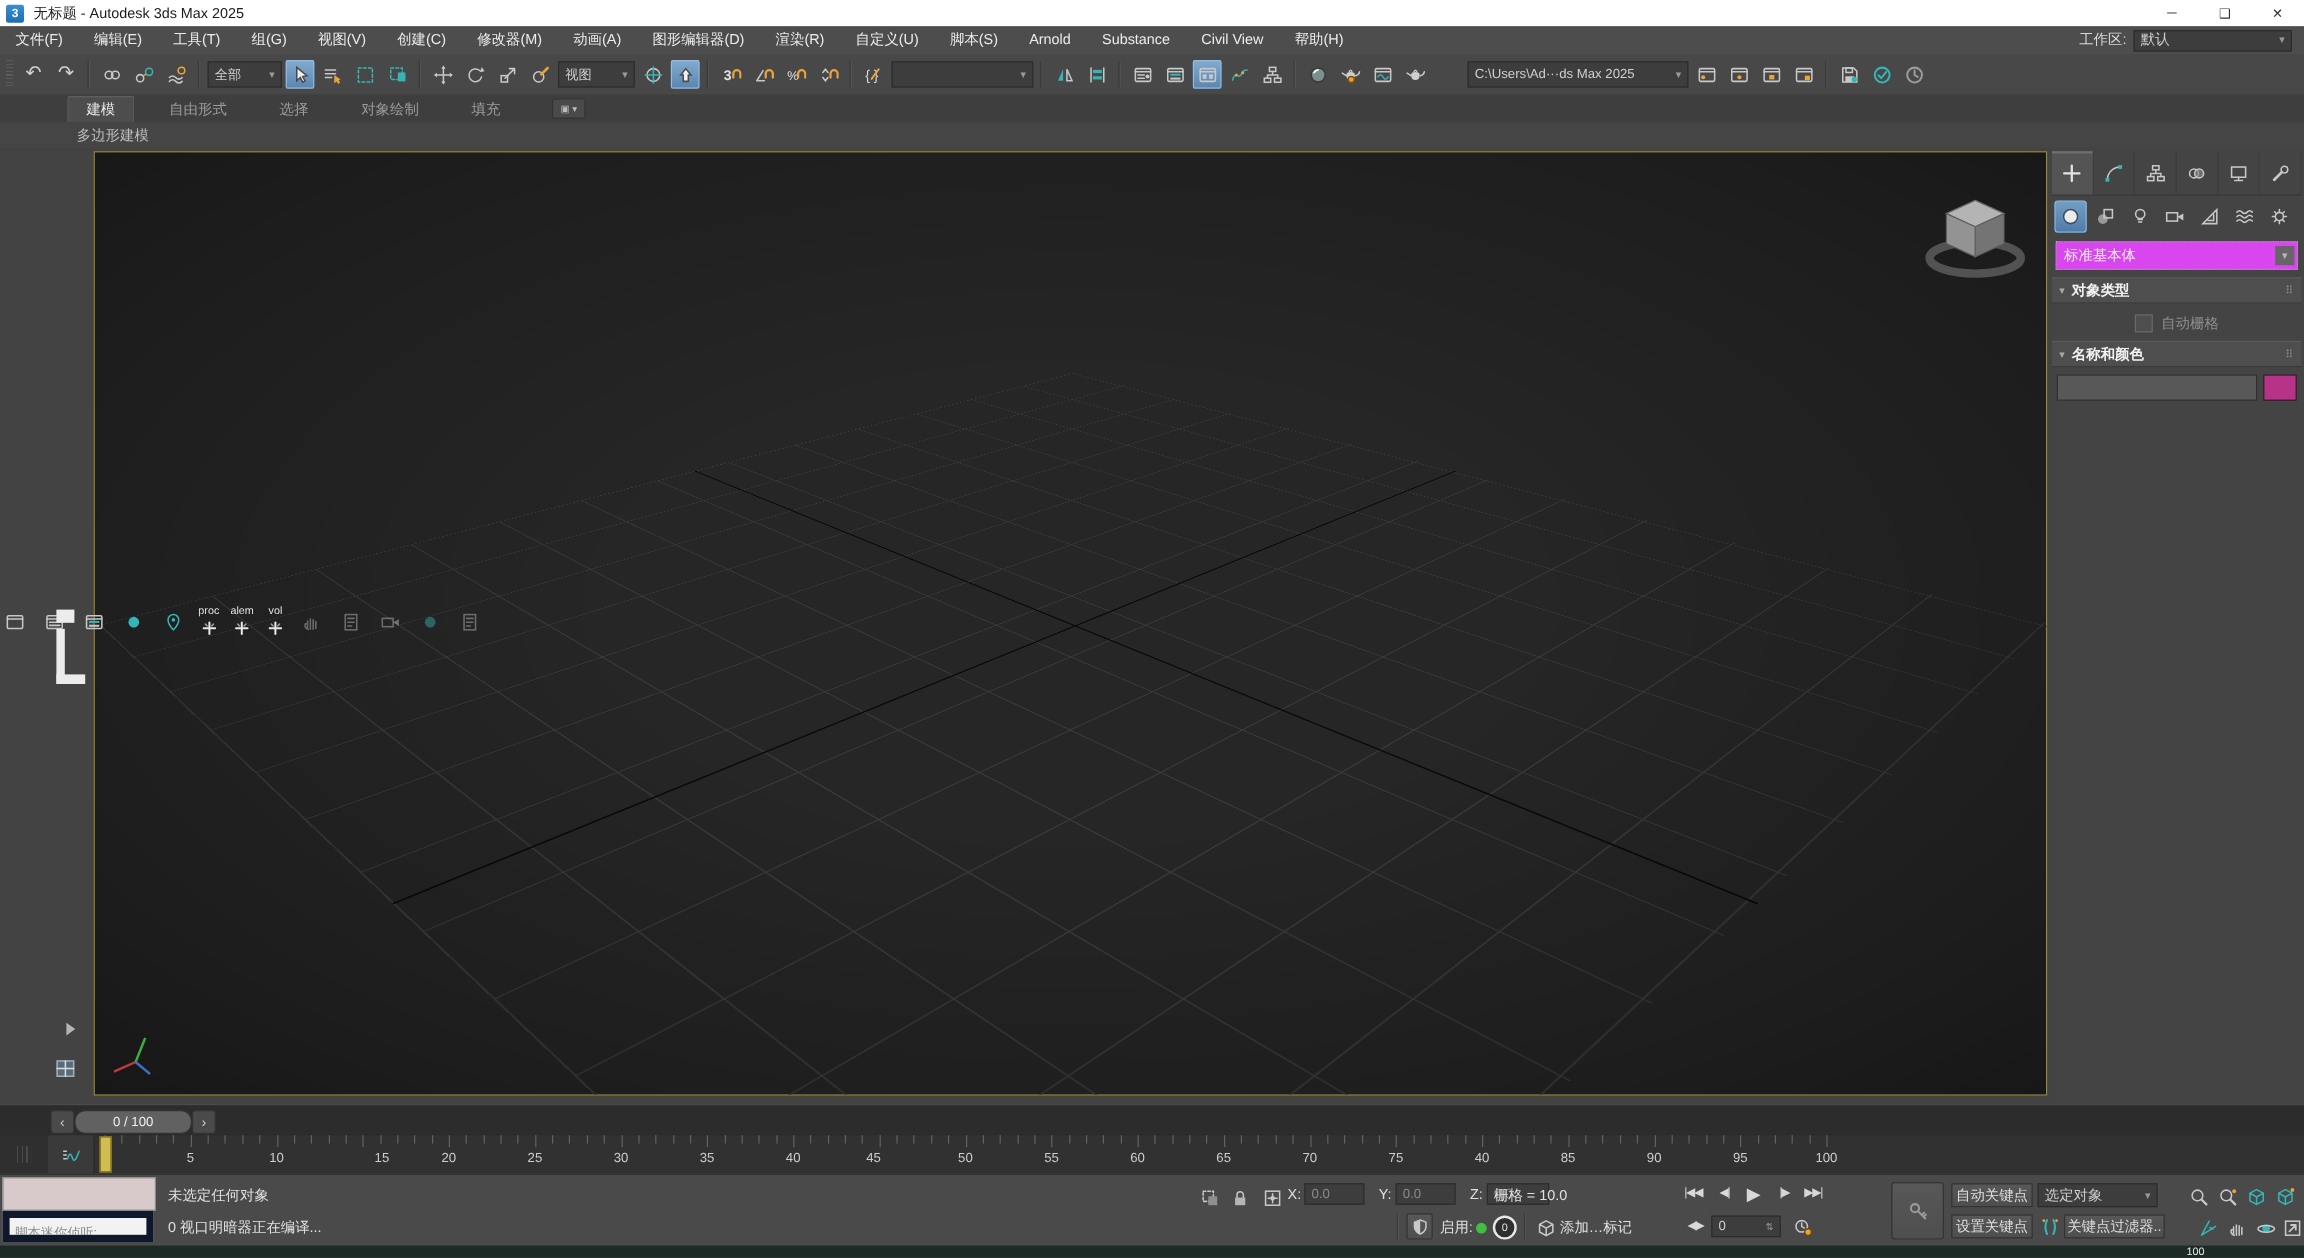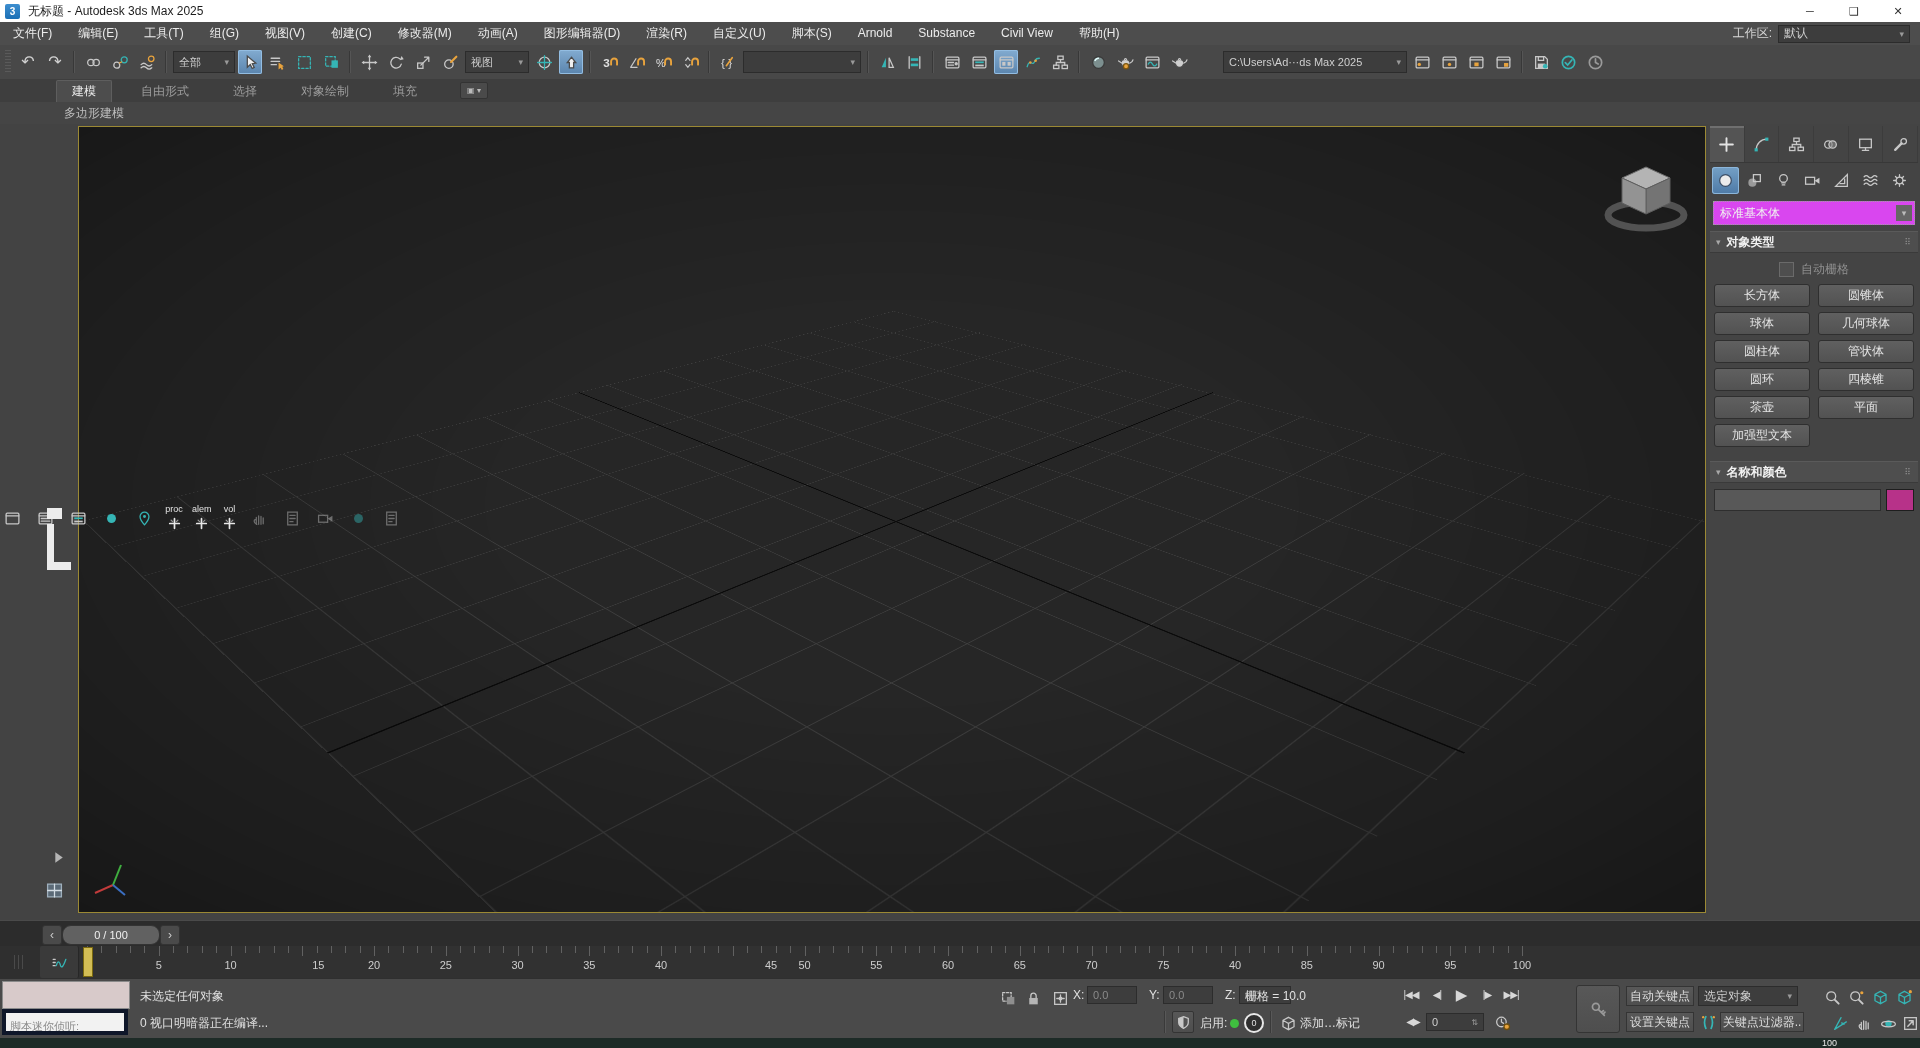--- a/index.html
+++ b/index.html
@@ -579,33 +579,20 @@
     <div class="rollout">
       <div class="rhead">
         <span class="rarrow">▾</span>
         <b>对象类型</b>
         <span class="rgrip">⠿</span>
       </div>
       <div class="autogrid">
         <span class="cbx"></span>
         <span class="aglabel">自动栅格</span>
       </div>
-      <div id="prim-buttons">
-          <span class="pbtn">长方体</span>
-          <span class="pbtn">圆锥体</span>
-          <span class="pbtn">球体</span>
-          <span class="pbtn">几何球体</span>
-          <span class="pbtn">圆柱体</span>
-          <span class="pbtn">管状体</span>
-          <span class="pbtn">圆环</span>
-          <span class="pbtn">四棱锥</span>
-          <span class="pbtn">茶壶</span>
-          <span class="pbtn">平面</span>
-          <span class="pbtn">加强型文本</span>
-        </div>
     </div>
     <div class="rollout">
       <div class="rhead">
         <span class="rarrow">▾</span>
         <b>名称和颜色</b>
         <span class="rgrip">⠿</span>
       </div>
       <div class="namerow">
         <input id="name-input" value="" style="">
         <span id="swatch" style="background: rgb(183, 50, 137);"></span>
@@ -799,21 +786,21 @@
       <span class="tick" style="left: 537.95px; height: 7px;"></span>
       <span class="tick" style="left: 552.3px; height: 7px;"></span>
       <span class="tick" style="left: 566.65px; height: 7px;"></span>
       <span class="tick" style="left: 581px; height: 10px;"></span>
       <span class="tlabel" style="left: 581px;">40</span>
       <span class="tick" style="left: 595.35px; height: 7px;"></span>
       <span class="tick" style="left: 609.7px; height: 7px;"></span>
       <span class="tick" style="left: 624.05px; height: 7px;"></span>
       <span class="tick" style="left: 638.4px; height: 7px;"></span>
       <span class="tick" style="left: 652.75px; height: 10px;"></span>
-      <span class="tlabel" style="left: 691px;">45</span>
+      <span class="tlabel" style="left: 648px;">45</span>
       <span class="tick" style="left: 667.1px; height: 7px;"></span>
       <span class="tick" style="left: 681.45px; height: 7px;"></span>
       <span class="tick" style="left: 695.8px; height: 7px;"></span>
       <span class="tick" style="left: 710.15px; height: 7px;"></span>
       <span class="tick" style="left: 724.5px; height: 10px;"></span>
       <span class="tlabel" style="left: 724.5px;">50</span>
       <span class="tick" style="left: 738.85px; height: 7px;"></span>
       <span class="tick" style="left: 753.2px; height: 7px;"></span>
       <span class="tick" style="left: 767.55px; height: 7px;"></span>
       <span class="tick" style="left: 781.9px; height: 7px;"></span>
@@ -872,21 +859,21 @@
       <span class="tick" style="left: 1413.3px; height: 7px;"></span>
       <span class="tick" style="left: 1427.65px; height: 7px;"></span>
       <span class="tick" style="left: 1442px; height: 10px;"></span>
       <span class="tlabel" style="left: 1442px;">100</span>
       <span id="marker" style="left: 3px;"></span>
     </div>
 </div>
 
 <div id="statusbar" class="bar">
   <div class="abs" style="left:2px;top:2px;width:126px;height:26px;background:#d8caca;border:1px solid #8a8a8a;"></div>
-  <div class="abs" style="left:2px;top:30px;width:126px;height:26px;background:#f2f2f2;border:4px solid #0f172a;
+  <div class="abs" style="left:2px;top:30px;width:126px;height:26px;background:#f2f2f2;border:6px solid #0f172a;
        color:#8a8a8a;font-size:11px;line-height:26px;padding-left:4px;box-sizing:border-box;overflow:hidden;white-space:nowrap;">脚本迷你侦听:</div>
 
   <span class="abs" style="left:140px;top:9px;">未选定任何对象</span>
   <span class="abs" style="left:140px;top:36px;">0  视口明暗器正在编译...</span>
 
   <span class="abs icon" style="left:996px;top:7px;">
       <svg viewBox="0 0 16 16" width="17" height="17" fill="none" stroke="#c8c8c8" stroke-width="1.2" stroke-linecap="round">
         <rect x="2.5" y="2.5" width="8" height="8" stroke-dasharray="2 1.6"></rect>
         <rect x="6.5" y="6.5" width="7" height="7" fill="#8f8f8f" stroke="none"></rect>
       </svg>

